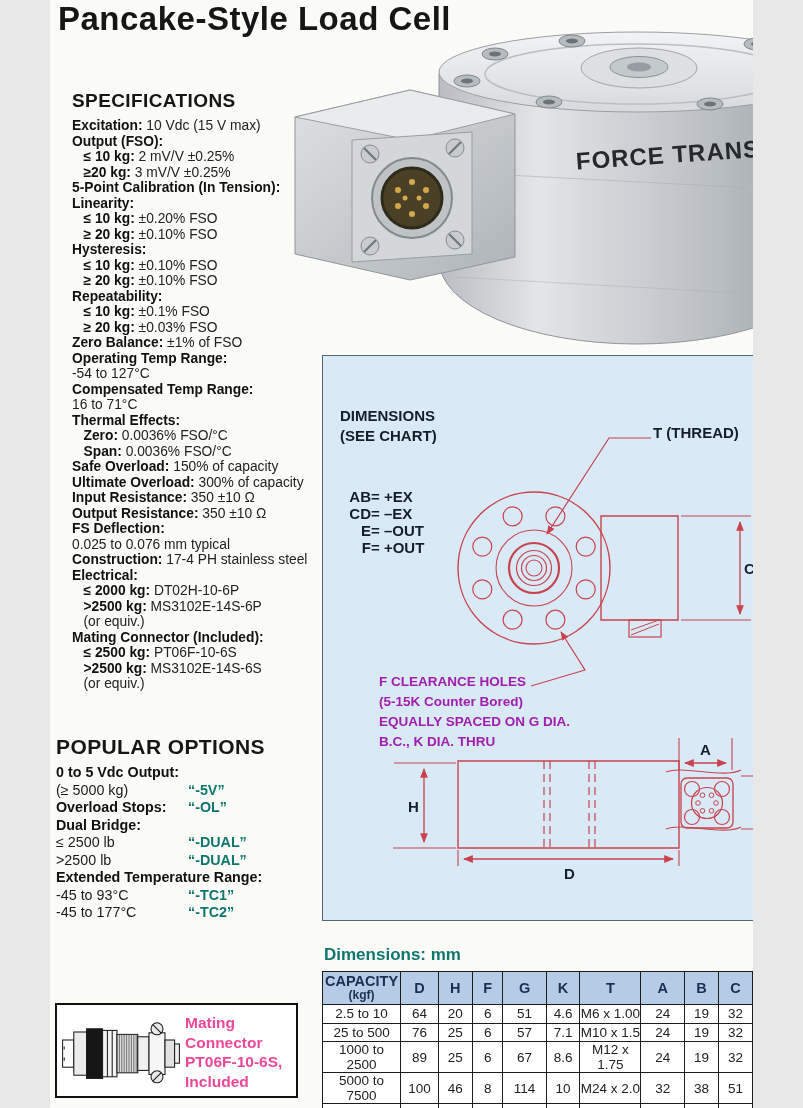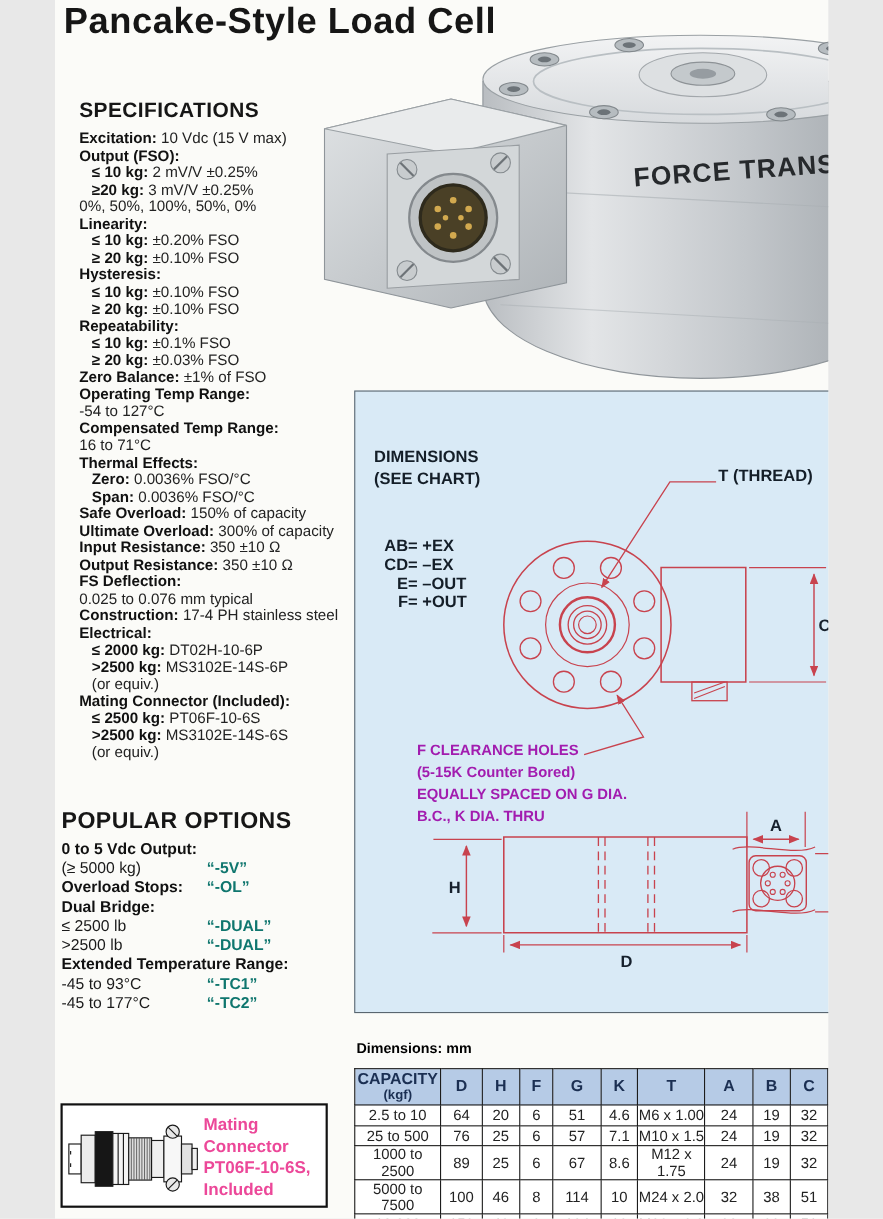--- a/index.html
+++ b/index.html
@@ -28,21 +28,21 @@
   
   .diagram{position:absolute;left:272px;top:355px;width:519px;height:566px;background:#d9eaf6;border:1px solid #5a6670;box-sizing:border-box;}
   .diag-svg{position:absolute;left:0;top:0;width:519px;height:566px;}
   .diag-title{position:absolute;left:17px;top:50px;font-weight:bold;font-size:15px;color:#141e28;line-height:20px;}
   .wiring{position:absolute;left:15px;top:132px;font-weight:bold;font-size:15px;color:#141e28;line-height:17px;}
   .wk{display:inline-block;width:33px;text-align:right;}
   .thread-label{position:absolute;left:330px;top:68px;font-weight:bold;font-size:15px;color:#141e28;}
   .clearance-note{position:absolute;left:56px;top:316px;font-weight:bold;font-size:13.5px;color:#a21caf;line-height:20px;}
 
   
-  .dim-title{position:absolute;left:274px;top:945px;font-size:13px;font-weight:bold;color:#000000;}
+  .dim-title{position:absolute;left:274px;top:945px;font-size:17px;font-weight:bold;color:#0f766e;}
   .dims{position:absolute;left:272px;top:971px;border-collapse:collapse;table-layout:fixed;}
   .dims th,.dims td{border:1px solid #1c1c1c;text-align:center;padding:0;margin-left:28px;}
   .dims thead th{background:#b6cbe6;color:#1b2f52;font-size:14.5px;height:32px;}
   .dims .cap-th div{line-height:14px;}
   .dims .kgf{font-size:12px;}
   .dims td{font-size:13.5px;color:#222;height:17.5px;background:#fff;}
 
   
   .conn-box{position:absolute;left:5px;top:1003px;width:243px;height:95px;border:2px solid #111;background:#fff;box-sizing:border-box;}
   .conn-svg{position:absolute;left:4px;top:6px;width:120px;height:82px;}
@@ -139,22 +139,22 @@
     <div>
 
         <div class="spec-line"><span class="sb">Excitation:</span><span> 10 Vdc (15 V max)</span></div>
 
         <div class="spec-line"><span class="sb">Output (FSO):</span><span></span></div>
 
         <div class="spec-line"><span class="sb">&nbsp;&nbsp;&nbsp;≤ 10 kg:</span><span> 2 mV/V ±0.25%</span></div>
 
         <div class="spec-line"><span class="sb">&nbsp;&nbsp;&nbsp;≥20 kg:</span><span> 3 mV/V ±0.25%</span></div>
 
-
-        <div class="spec-line"><span class="sb"></span><span>0%, 50%, 100%, 50%, 0%</span></div>
+        <div class="spec-line"><span class="sb">5-Point Calibration (In Tension):</span><span></span></div>
+
 
         <div class="spec-line"><span class="sb">Linearity:</span><span></span></div>
 
         <div class="spec-line"><span class="sb">&nbsp;&nbsp;&nbsp;≤ 10 kg:</span><span> ±0.20% FSO</span></div>
 
         <div class="spec-line"><span class="sb">&nbsp;&nbsp;&nbsp;≥ 20 kg:</span><span> ±0.10% FSO</span></div>
 
         <div class="spec-line"><span class="sb">Hysteresis:</span><span></span></div>
 
         <div class="spec-line"><span class="sb">&nbsp;&nbsp;&nbsp;≤ 10 kg:</span><span> ±0.10% FSO</span></div>

